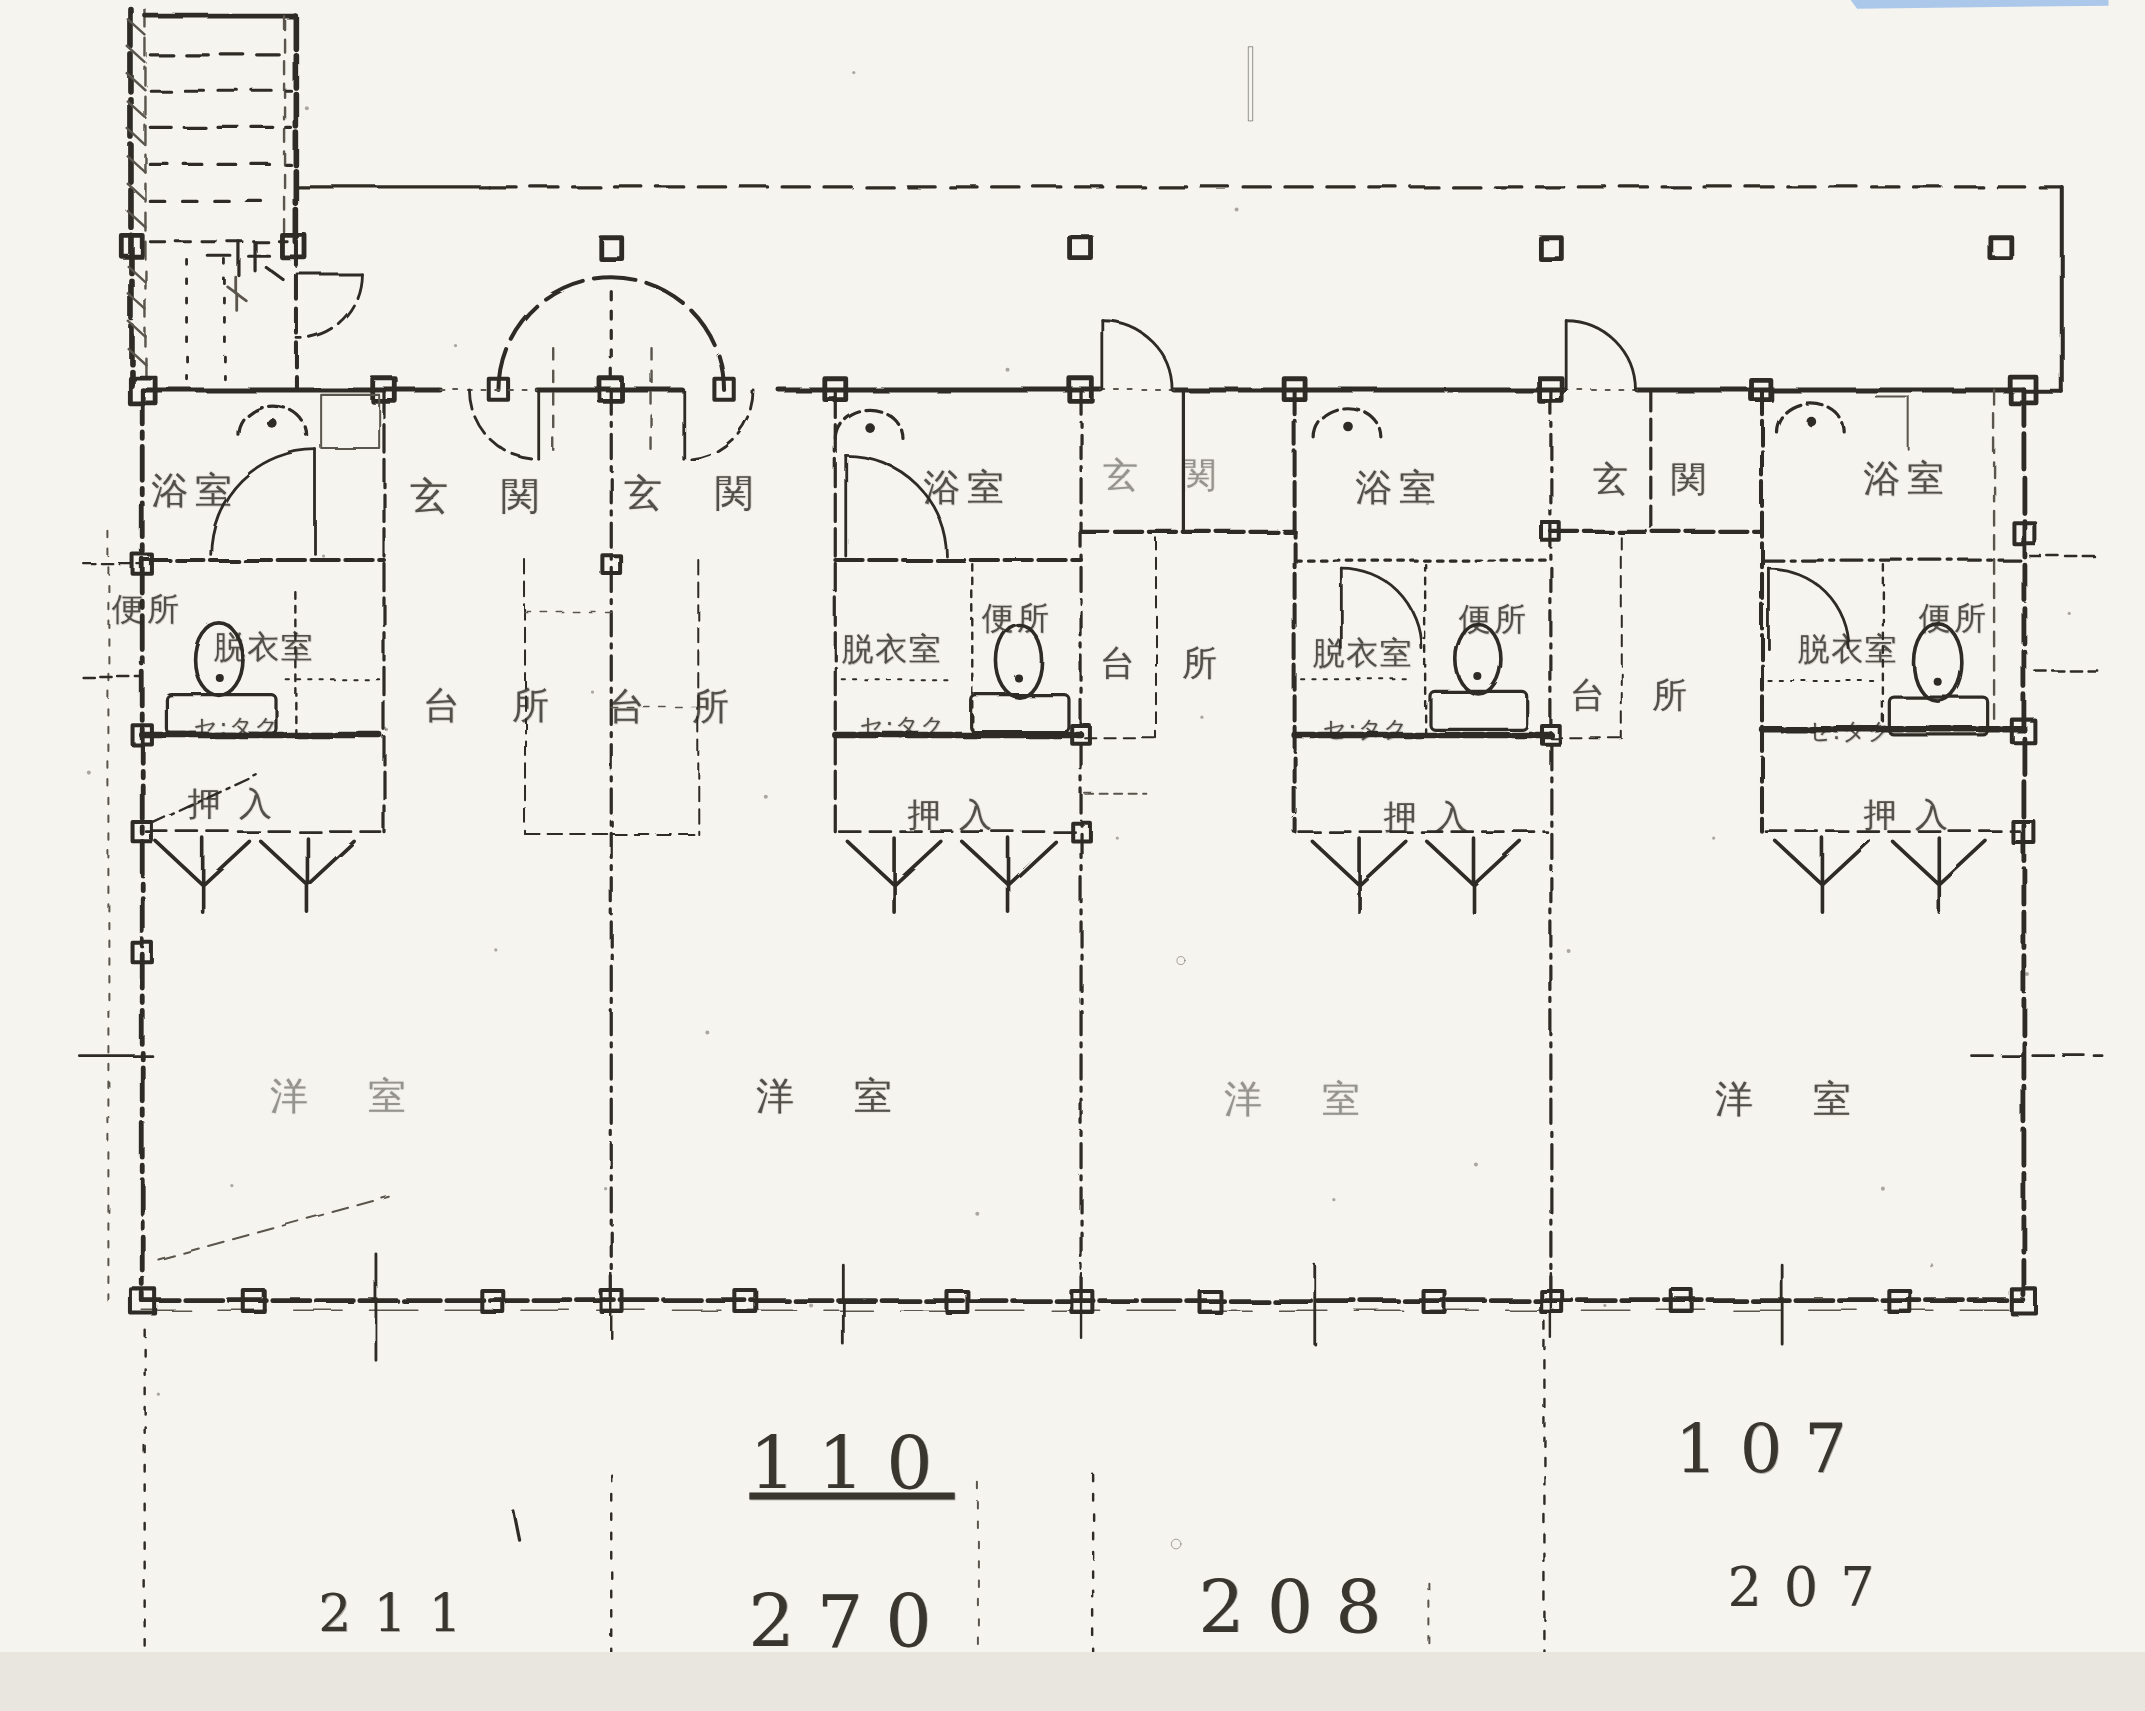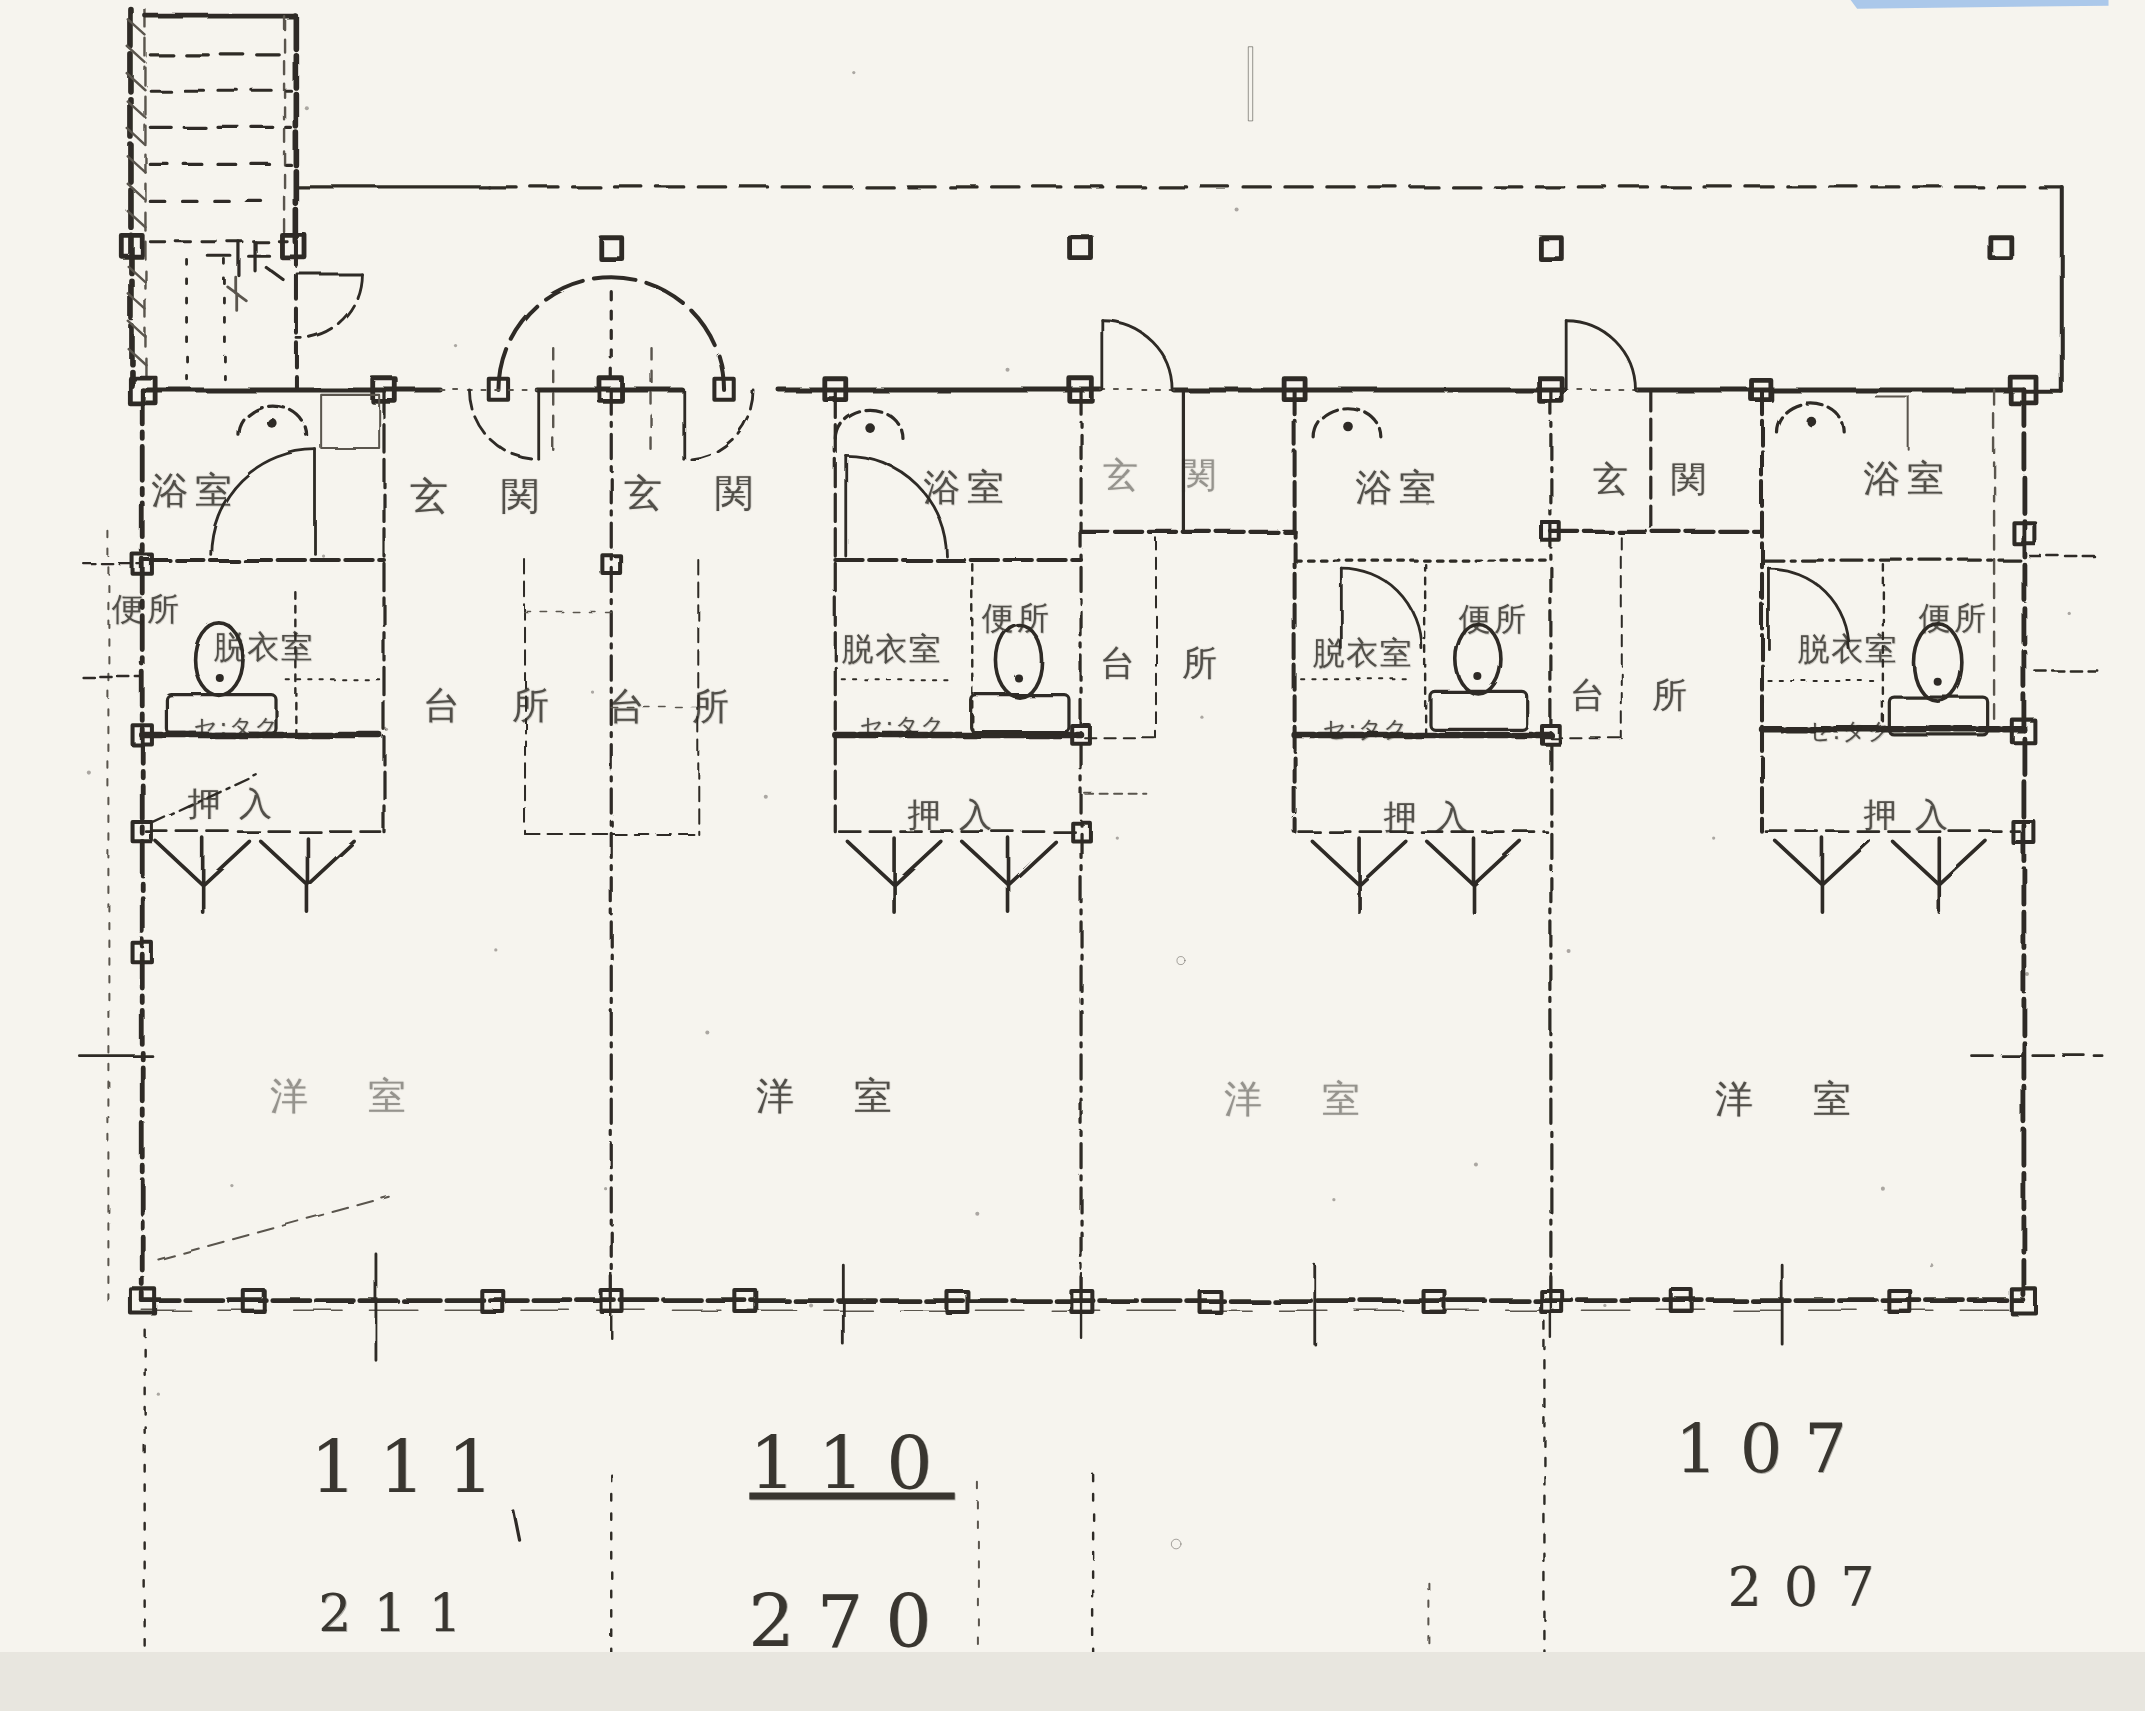--- a/index.html
+++ b/index.html
@@ -372,22 +372,22 @@
       <span class="lbl" style="left: 1435px; top: 817px; font-size: 33px; letter-spacing: 18.4px;">押入</span>
       <span class="lbl faint" style="left: 1322px; top: 1099px; font-size: 38px; letter-spacing: 60px;">洋室</span>
       <span class="lbl" style="left: 1671px; top: 479px; font-size: 35px; letter-spacing: 43px;">玄関</span>
       <span class="lbl" style="left: 1907px; top: 479px; font-size: 37px; letter-spacing: 6.7px;">浴室</span>
       <span class="lbl" style="left: 1652px; top: 695px; font-size: 35px; letter-spacing: 47px;">台所</span>
       <span class="lbl" style="left: 1848px; top: 650px; font-size: 32px; letter-spacing: 1.7px;">脱衣室</span>
       <span class="lbl" style="left: 1954px; top: 619px; font-size: 32px; letter-spacing: 3.3px;">便所</span>
       <span class="lbl" style="left: 1850px; top: 731px; font-size: 23.4px; letter-spacing: 1.7px;">セ:タク</span>
       <span class="lbl" style="left: 1915px; top: 815px; font-size: 33px; letter-spacing: 18.4px;">押入</span>
       <span class="lbl" style="left: 1813px; top: 1099px; font-size: 38px; letter-spacing: 60px;">洋室</span>
-      <span class="lbl unum" style="left: 413px; top: 1467px; font-size: 73px; letter-spacing: 22px;">111</span>
       <span class="lbl unum" style="left: 852px; top: 1463px; font-size: 73px; letter-spacing: 22px; text-decoration: underline;">110</span>
       <span class="lbl unum" style="left: 1772px; top: 1449px; font-size: 67px; letter-spacing: 22px;">107</span>
       <span class="lbl unum" style="left: 401px; top: 1613px; font-size: 52px; letter-spacing: 22px;">211</span>
       <span class="lbl unum" style="left: 851px; top: 1621px; font-size: 73px; letter-spacing: 22px;">270</span>
+      <span class="lbl unum" style="left: 1301px; top: 1607px; font-size: 73px; letter-spacing: 22px;">208</span>
       <span class="lbl unum" style="left: 1812px; top: 1587px; font-size: 54px; letter-spacing: 22px;">207</span>
     </div>
 
 </div>
 
 
 </body></html>

